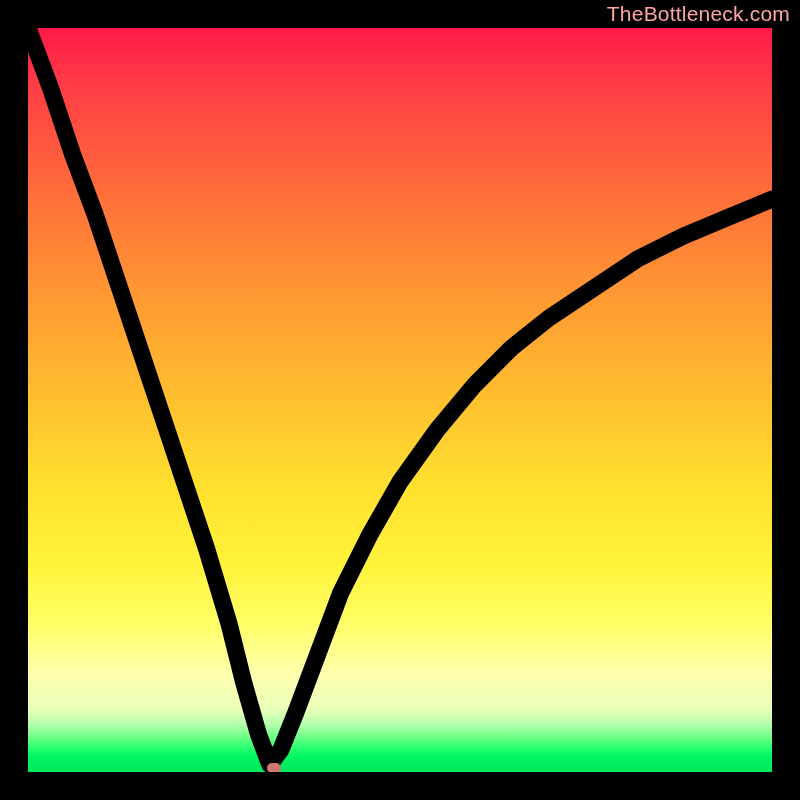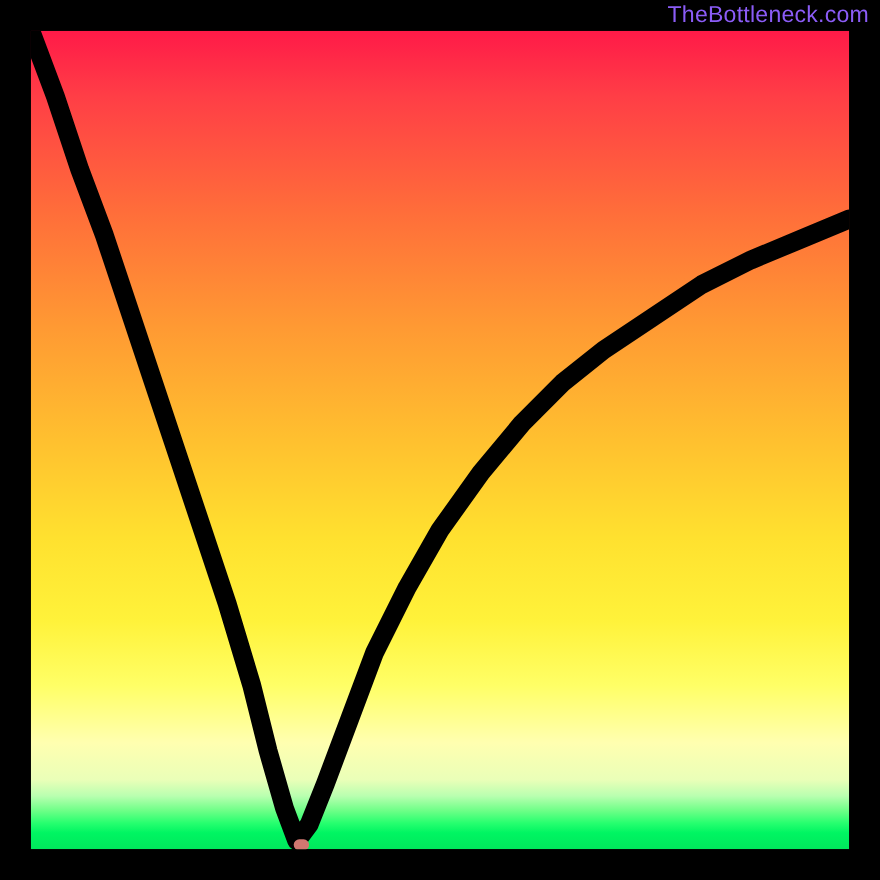--- a/index.html
+++ b/index.html
@@ -14,21 +14,21 @@
   .frame {
     position: relative;
     width: 800px;
     height: 800px;
     background: #000;
   }
   .watermark {
     position: absolute;
     top: 2px;
     right: 10px;
-    color: #8b5cf6;
+    color: #fca5a5;
     font-size: 21px;
     font-weight: 500;
     letter-spacing: 0.2px;
     z-index: 5;
   }
   .plot {
     position: absolute;
     left: 28px;
     top: 28px;
     width: 744px;

